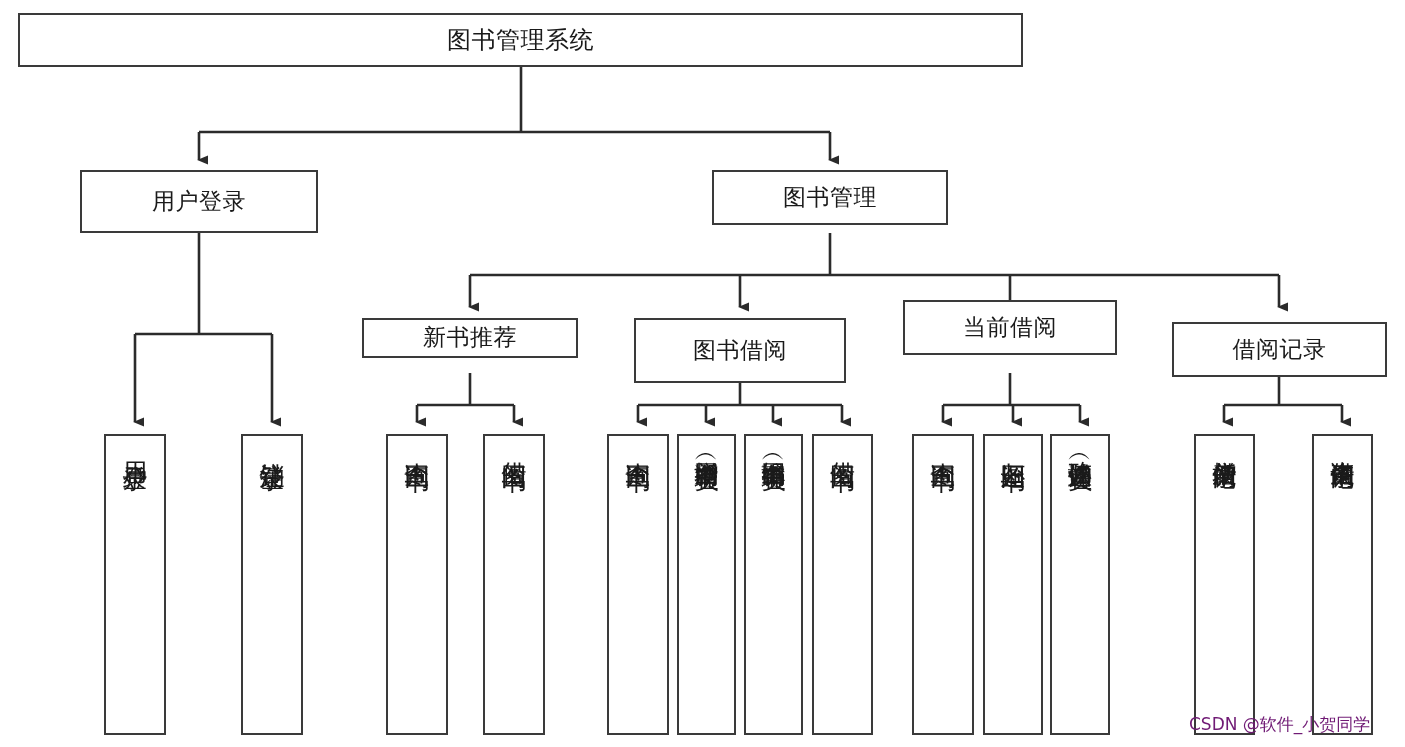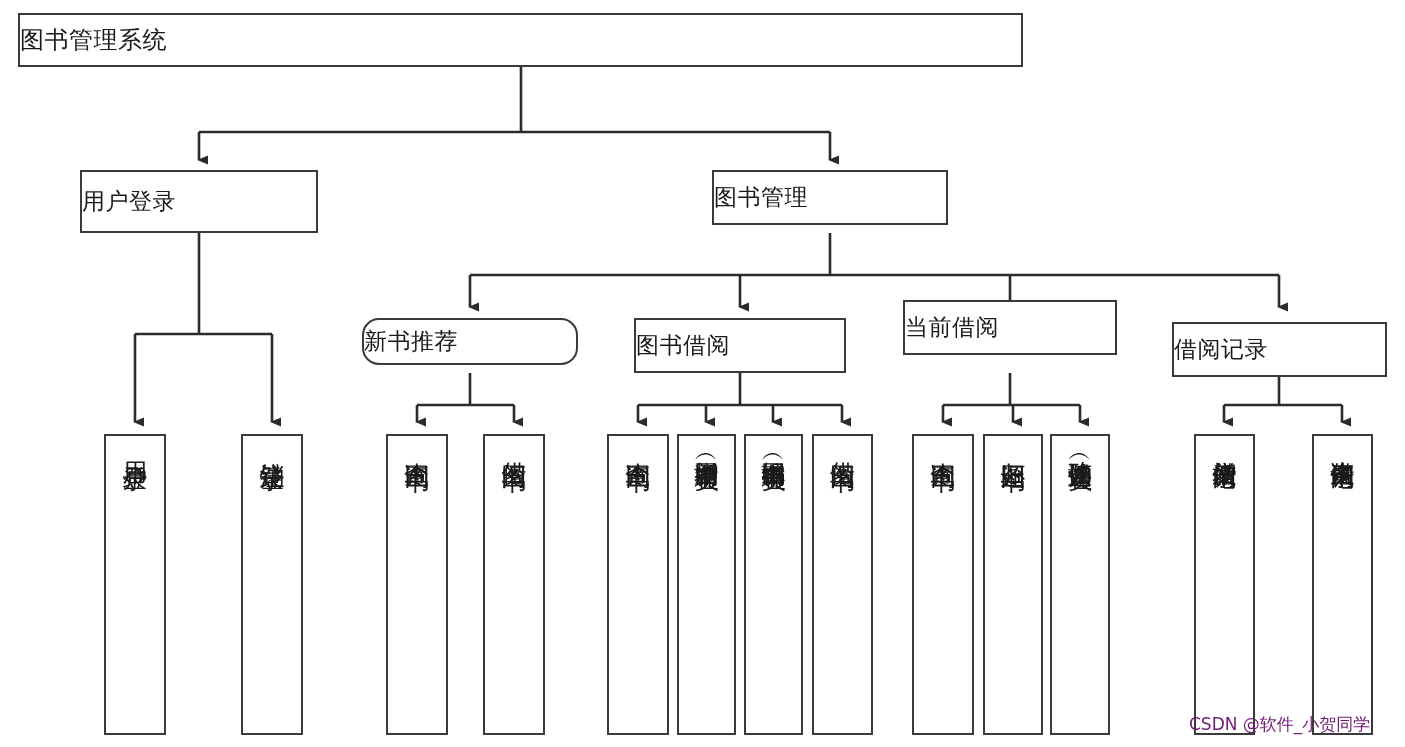--- a/index.html
+++ b/index.html
@@ -27,21 +27,21 @@
     height: 747px;
     pointer-events: none;
   }
   .node {
     position: absolute;
     box-sizing: border-box;
     background: #ffffff;
     border: 2.5px solid #3a3a3a;
     display: flex;
     align-items: center;
-    justify-content: flex-start;
+    justify-content: center;
     z-index: 3;
   }
   .node .label {
     color: #1a1a1a;
     line-height: 1.02;
     letter-spacing: 0.5px;
     text-align: center;
     white-space: nowrap;
   }
   
@@ -142,25 +142,25 @@
   </div>
 
   <div class="node h" style="left:80px; top:170px; width:238px; height:63px;">
     <span class="label">用户登录</span>
   </div>
 
   <div class="node h" style="left:712px; top:170px; width:236px; height:55px;">
     <span class="label">图书管理</span>
   </div>
 
-  <div class="node h" style="left:362px; top:318px; width:216px; height:47px;border-radius:17px;">
+  <div class="node h" style="left:362px; top:318px; width:216px; height:40px;">
     <span class="label">新书推荐</span>
   </div>
 
-  <div class="node h" style="left:634px; top:318px; width:212px; height:55px;">
+  <div class="node h" style="left:634px; top:318px; width:212px; height:65px;">
     <span class="label">图书借阅</span>
   </div>
 
   <div class="node h" style="left:903px; top:300px; width:214px; height:55px;">
     <span class="label">当前借阅</span>
   </div>
 
   <div class="node h" style="left:1172px; top:322px; width:215px; height:55px;">
     <span class="label">借阅记录</span>
   </div>

